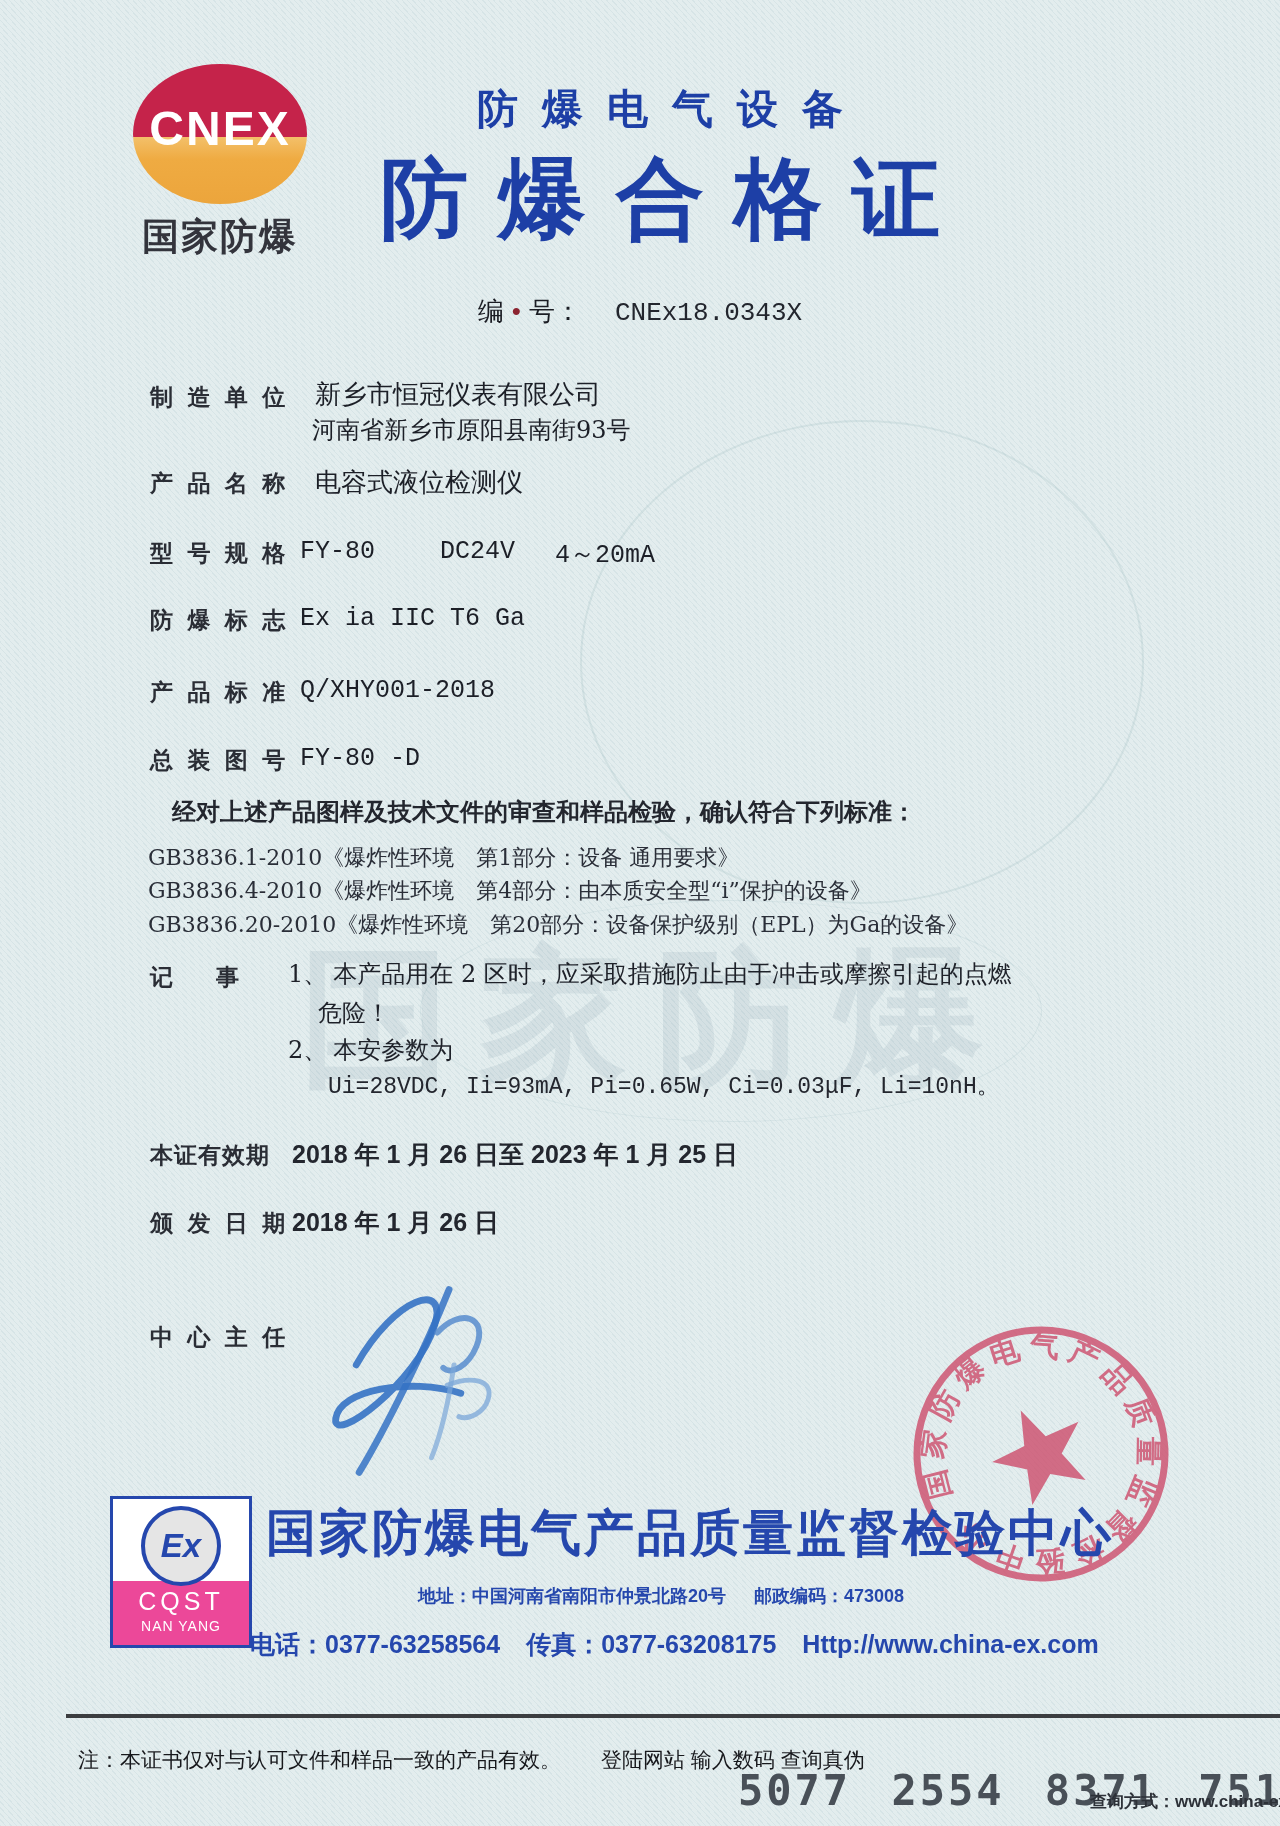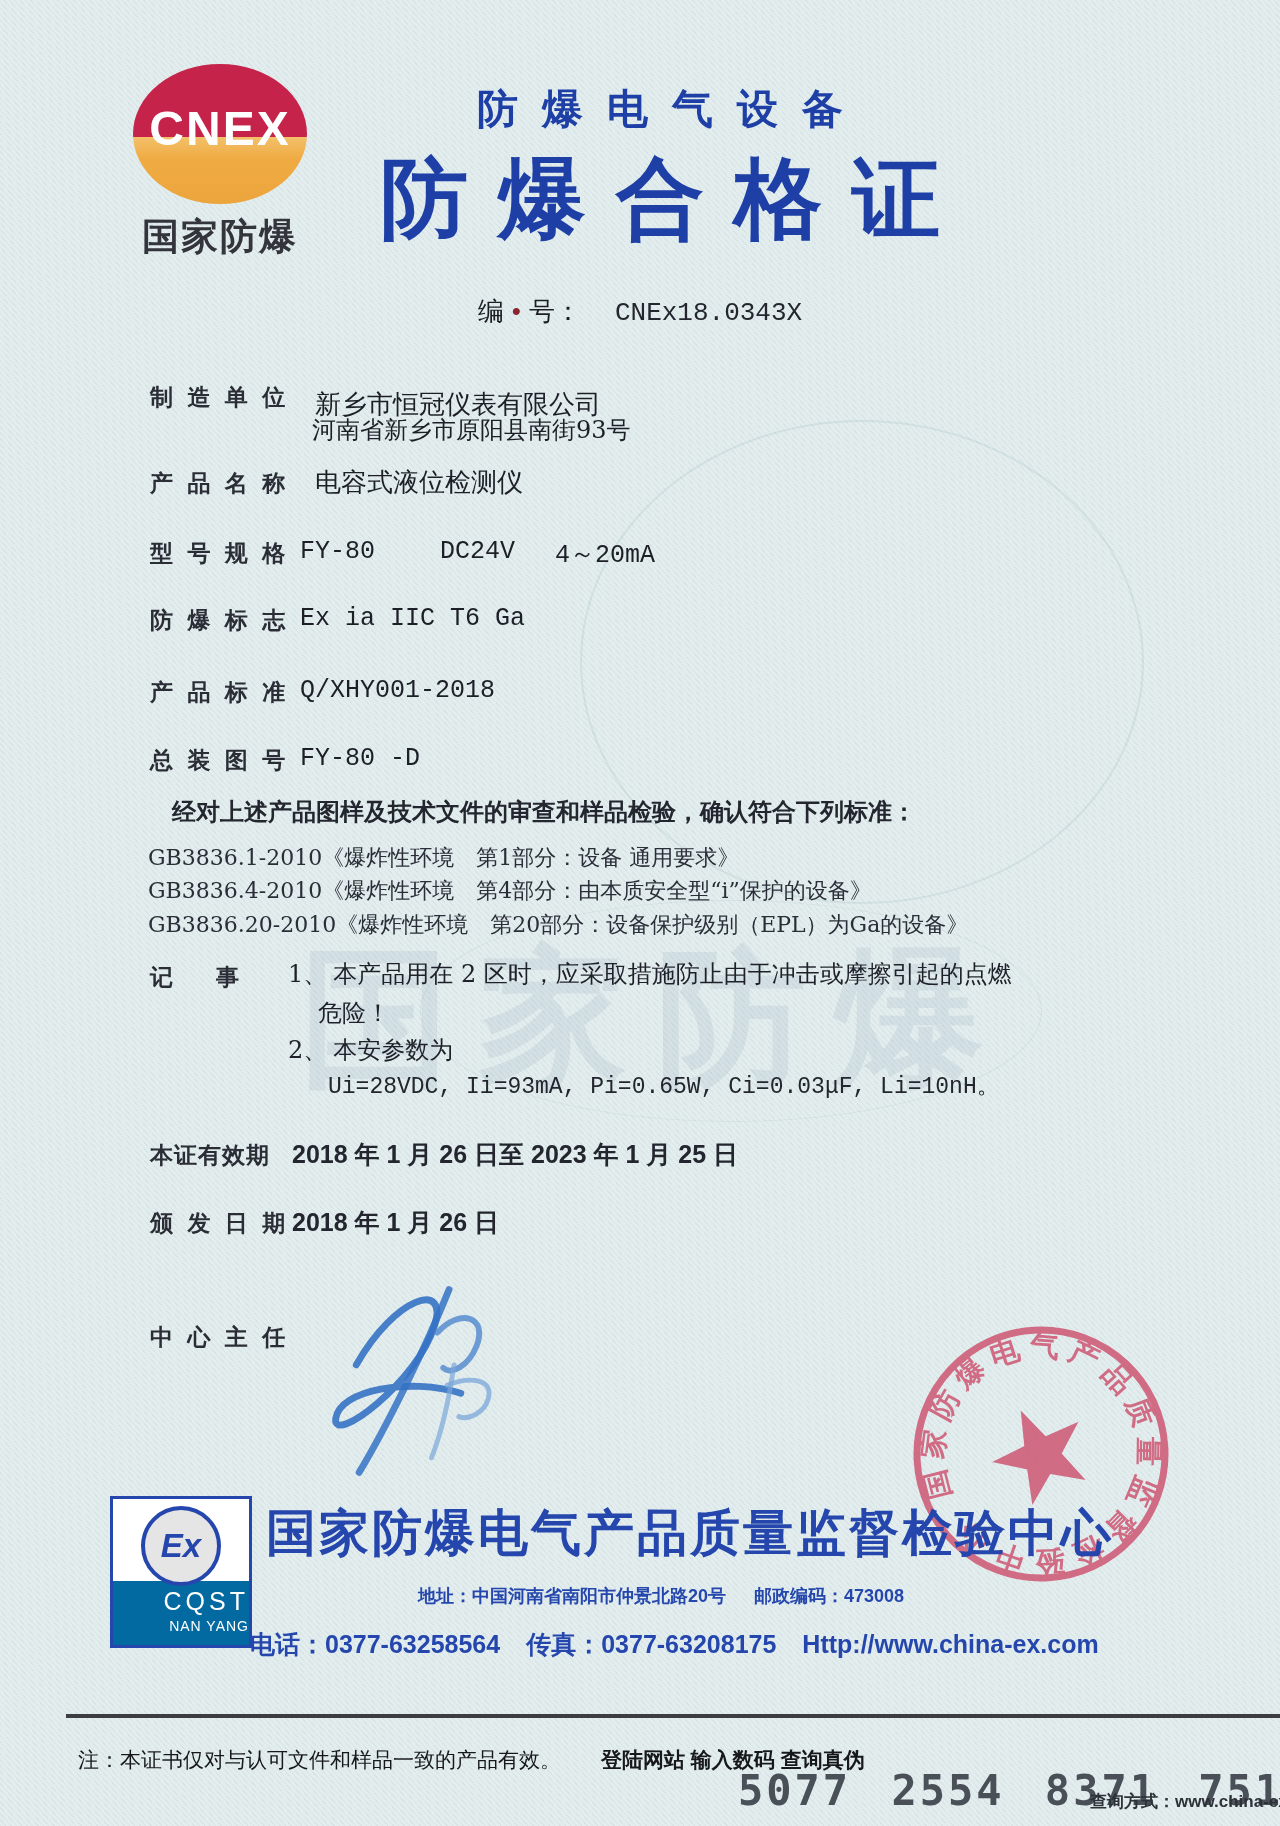--- a/index.html
+++ b/index.html
@@ -79,43 +79,43 @@
     position:absolute;left:110px;top:1496px;width:142px;height:152px;background:#ffffff;
     border:3px solid #2547ad;box-sizing:border-box;
   }
   .badge-circle{
     width:72px;height:72px;border:4px solid #2547ad;border-radius:50%;
     margin:7px auto 0;display:flex;align-items:center;justify-content:center;
     background:#e5e5e5;position:relative;z-index:2;
   }
   .badge-circle span{color:#2547ad;font-size:33px;font-weight:bold;font-style:italic;}
   .badge-bottom{
-    position:absolute;left:0;right:0;bottom:0;height:64px;background:#0369a1;color:#ffffff;
-    text-align:right;z-index:1;
+    position:absolute;left:0;right:0;bottom:0;height:64px;background:#ec4899;color:#ffffff;
+    text-align:center;z-index:1;
   }
   .badge-cqst{font-size:25px;letter-spacing:4px;margin-top:6px;}
   .badge-city{font-size:14px;letter-spacing:1px;margin-top:2px;}
   .org-name{
     position:absolute;left:266px;top:1500px;width:790px;
     font-size:50px;font-weight:bold;color:#2547ad;letter-spacing:3px;white-space:nowrap;
   }
   .org-addr{
     position:absolute;left:266px;top:1584px;width:790px;text-align:center;
     font-size:18px;font-weight:bold;color:#2547ad;white-space:nowrap;
   }
   .org-addr .gap{margin-left:28px;}
   .org-tel{
     position:absolute;left:250px;top:1628px;width:820px;text-align:center;
     font-size:25px;font-weight:bold;color:#2547ad;white-space:nowrap;
   }
   .org-tel .gap{margin-left:26px;}
   
   .rule{position:absolute;left:66px;top:1714px;width:1214px;height:4px;background:#3b3d40;}
   .foot-note{position:absolute;left:78px;top:1746px;font-size:21px;color:#17181c;white-space:nowrap;}
-  .foot-note .hint{margin-left:40px;font-weight:bold;}
+  .foot-note .hint{margin-left:40px;}
   .verify-code{
     position:absolute;left:738px;top:1766px;font-family:"DejaVu Sans Mono",monospace;
     font-size:42px;font-weight:bold;color:#495058;letter-spacing:3px;word-spacing:12px;white-space:nowrap;
   }
   .query{position:absolute;left:1090px;top:1790px;font-size:17px;font-weight:bold;color:#2d3138;white-space:nowrap;}
 </style>
 </head>
 <body>
 
 <div class="page">
@@ -130,21 +130,21 @@
   <div class="logo-caption">国家防爆</div>
 
   <div class="supertitle">防爆电气设备</div>
   <div class="doc-title">防爆合格证</div>
 
   <div class="cert-line">
     <span>编</span><span class="dot">•</span><span>号：</span><span class="cert-val">CNEx18.0343X</span>
   </div>
 
   <div class="flabel" style="top:382px">制 造 单 位</div>
-  <div class="fvalue" style="top:387px">新乡市恒冠仪表有限公司</div>
+  <div class="fvalue" style="top:377px">新乡市恒冠仪表有限公司</div>
   <div class="fvalue small" style="top:414px;left:312px">河南省新乡市原阳县南街93号</div>
 
   <div class="flabel" style="top:468px">产 品 名 称</div>
   <div class="fvalue" style="top:465px">电容式液位检测仪</div>
 
   <div class="flabel" style="top:538px">型 号 规 格</div>
   <div class="fvalue mono" style="top:537px;left:300px">FY-80</div>
   <div class="fvalue mono" style="top:537px;left:440px">DC24V</div>
   <div class="fvalue mono" style="top:537px;left:555px">4～20mA</div>
 

